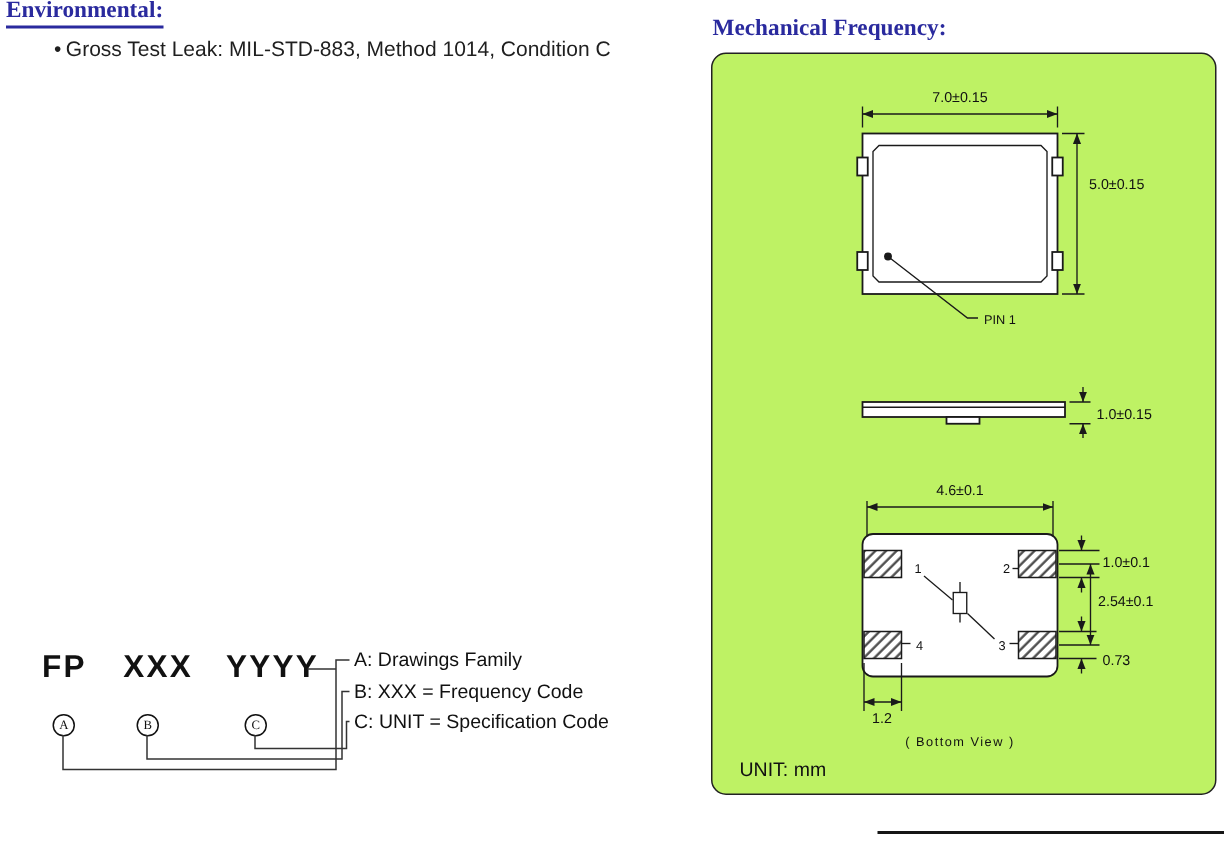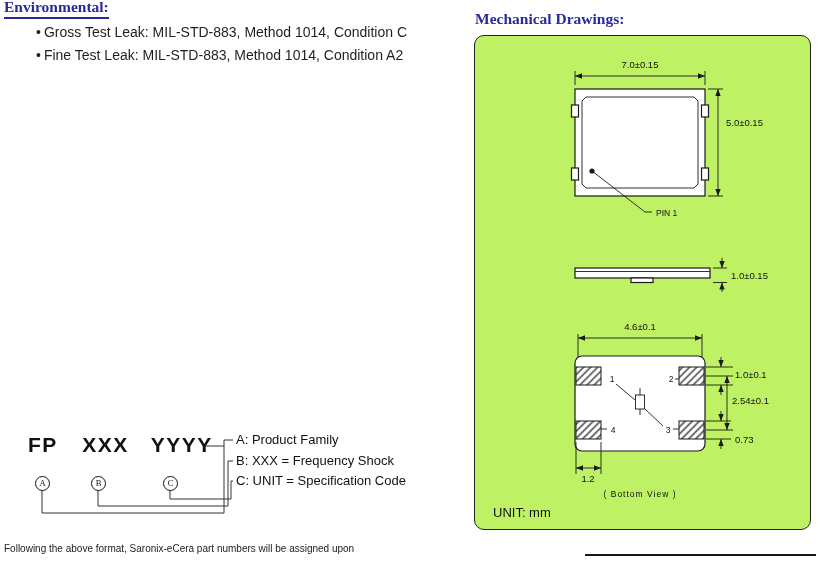--- a/index.html
+++ b/index.html
@@ -62,25 +62,24 @@
 </style>
 </head>
 <body>
 
 <div class="page">
 
   <div class="env">
     <span class="heading env-heading">Environmental:</span>
     <div class="env-list">
       <div class="env-item">Gross Test Leak: MIL-STD-883, Method 1014, Condition C</div>
-      <div class="env-item">Fine Test Leak: MIL-STD-883, Method 1014, Condition A2</div>
     </div>
   </div>
 
-  <div class="heading mech-heading">Mechanical Drawings:</div>
+  <div class="heading mech-heading">Mechanical Frequency:</div>
 
   <div class="mech-box">
     <svg width="334" height="492" viewBox="0 0 334 492">
       <defs>
         <marker id="arrE" markerWidth="8" markerHeight="7" refX="7" refY="3.5" orient="auto" markerUnits="userSpaceOnUse">
           <path d="M0,0.8 L7,3.5 L0,6.2 Z" fill="#1a1a1a"></path>
         </marker>
         <marker id="arrS" markerWidth="8" markerHeight="7" refX="7" refY="3.5" orient="auto-start-reverse" markerUnits="userSpaceOnUse">
           <path d="M0,0.8 L7,3.5 L0,6.2 Z" fill="#1a1a1a"></path>
         </marker>
@@ -186,33 +185,32 @@
     <span class="part-fp">FP</span>
     <span class="part-xxx">XXX</span>
     <span class="part-yyyy">YYYY</span>
   </div>
 
   <span class="circle circle-a">A</span>
   <span class="circle circle-b">B</span>
   <span class="circle circle-c">C</span>
 
   <div class="legend">
-    <div>A: Product Family</div>
-    <div>B: XXX = Frequency Shock</div>
+    <div>A: Drawings Family</div>
+    <div>B: XXX = Frequency Code</div>
     <div>C: UNIT = Specification Code</div>
   </div>
 
   <div class="connectors">
     <svg width="260" height="92" viewBox="0 0 260 92">
       <g fill="none" stroke="#333" stroke-width="1">
         <path d="M205,18 H224"></path>
         <path d="M42,62 V85 H224 V12 H233"></path>
         <path d="M98,62 V78 H228 V33 H233"></path>
         <path d="M170,62 V71 H231 V53 H233"></path>
       </g>
     </svg>
   </div>
 
-  <div class="footnote fn1">Following the above format, Saronix-eCera part numbers will be assigned upon</div>
 
   <div class="bottom-rule"></div>
 
 </div>
 
 </body></html>

